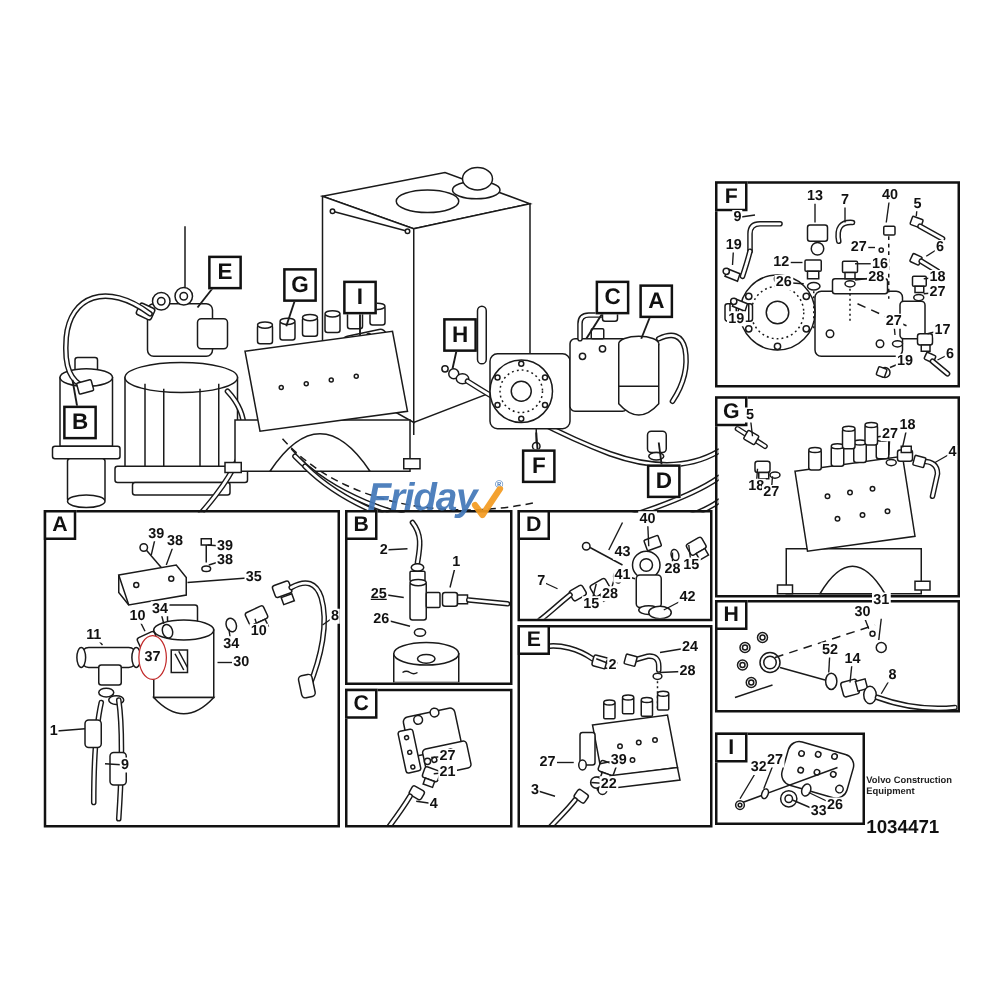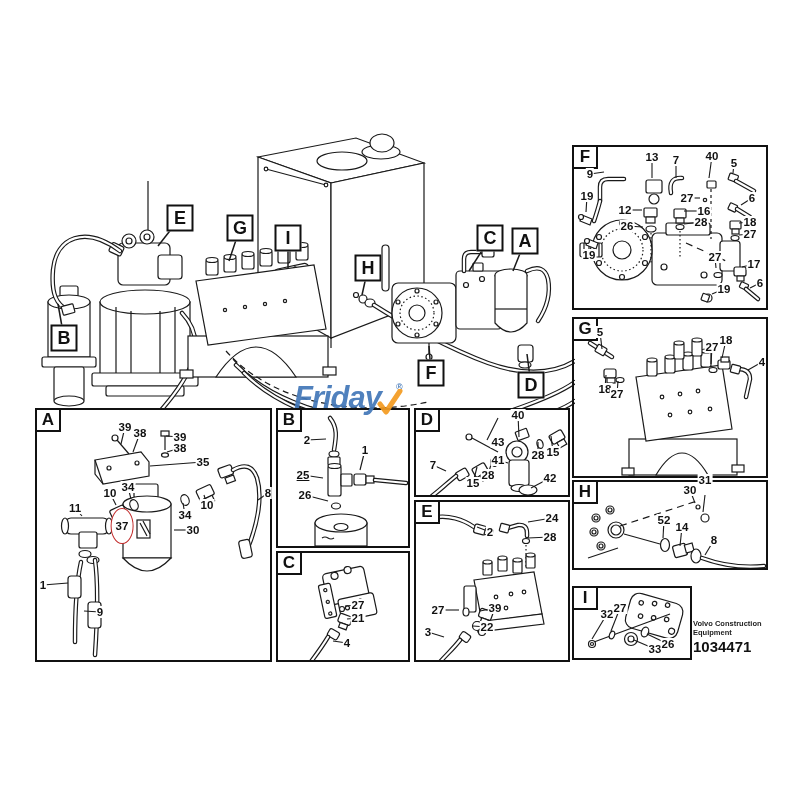--- a/index.html
+++ b/index.html
@@ -25,21 +25,21 @@
   .callout{position:absolute;transform:translate(-50%,-50%);font-weight:bold;font-size:11.5px;
            line-height:12px;background:#fff;padding:0 1px;z-index:5;white-space:nowrap;}
   .circled{border:1.7px solid var(--circle-red,#c23);border-radius:50%;padding:11px 4px;}
   #logo{position:absolute;left:294px;top:380px;z-index:6;display:flex;align-items:flex-start;
         font-style:italic;font-weight:bold;font-size:31px;letter-spacing:-1px;
         color:var(--logo-blue,#4277b8);opacity:.92;}
   #logo .chk{margin:6px -7px 0 -4px;transform:translateY(3px);}
   #logo sup{font-size:9px;font-style:normal;margin-top:2px;}
   #footer{position:absolute;left:693px;top:620px;width:100px;text-align:left;z-index:2;}
   #footer .co{font-size:7.5px;font-weight:bold;color:#222;line-height:8.5px;}
-  #footer .pn{font-size:15px;font-weight:bold;margin-top:1px;color:#111;}
+  #footer .pn{font-size:15px;font-weight:bold;margin-top:16px;color:#111;}
 </style>
 </head>
 <body>
 
 <div id="canvas">
 
   <svg class="art-abs" style="left:30px;top:105px" width="545" height="305" viewBox="0 0 545 305">
 
     <g>
       <path class="fw" d="M228,52 L326,33 L394,58 L301,78 Z"></path>

